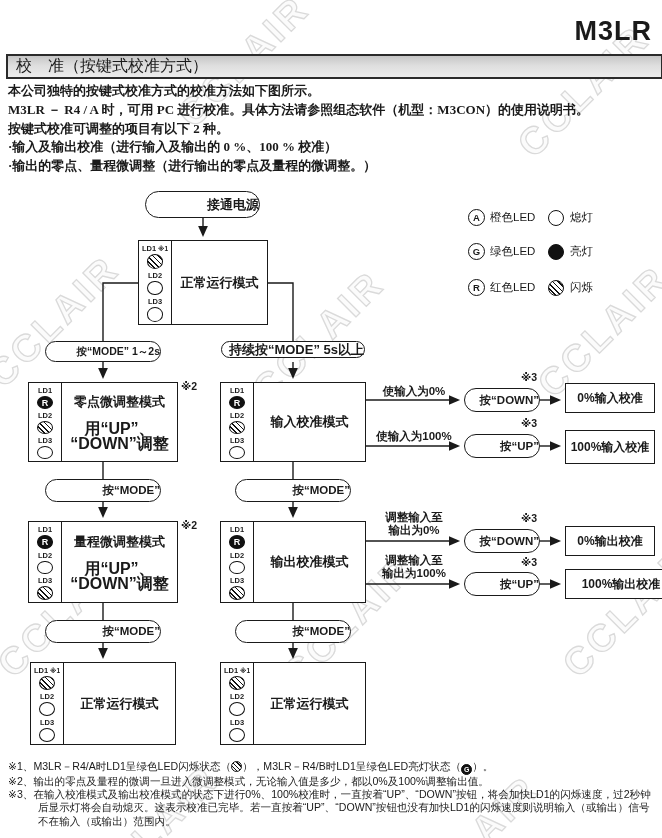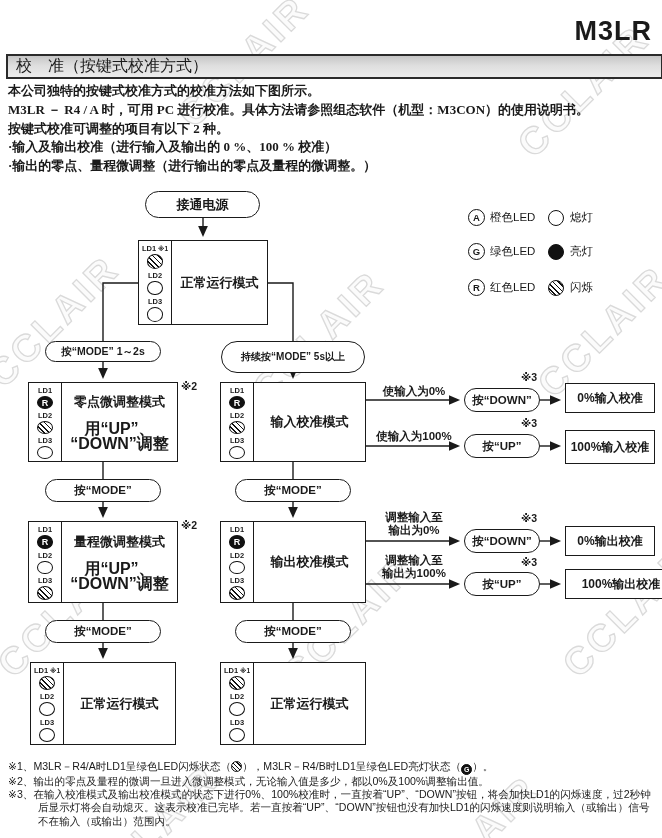--- a/index.html
+++ b/index.html
@@ -23,21 +23,21 @@
       align-items:center;justify-content:center;font-size:9.5px;font-weight:bold;background:#fff;}
   .lg-label{margin-left:5px;width:58px;}
   .lg-label2{margin-left:6px;}
   
   .led{width:16px;height:16px;border:1.5px solid #111;border-radius:50%;background:#fff;box-sizing:border-box;}
   .led.flash{background-image:repeating-linear-gradient(45deg,#111 0 1.2px,transparent 1.2px 3.8px);}
   .led.on{background:#111;color:#fff;display:flex;align-items:center;justify-content:center;
       font-size:9px;font-weight:bold;}
   
   .node{position:absolute;z-index:2;background:#fff;border:1.4px solid #1a1a1a;box-sizing:border-box;}
-  .oval{border-radius:999px;display:flex;align-items:center;justify-content:center;
+  .oval{border-radius:999px;display:flex;align-items:center;justify-content:flex-end;
       font-size:11.5px;font-weight:bold;white-space:nowrap;}
   .rect-res{display:flex;align-items:center;justify-content:center;font-size:12px;font-weight:bold;}
   .fbox{display:flex;}
   .ledpanel{width:33px;border-right:1.2px solid #1a1a1a;display:flex;flex-direction:column;
       align-items:center;padding-top:3px;box-sizing:border-box;}
   .ldlab{font-size:7.5px;font-weight:bold;line-height:9px;white-space:nowrap;}
   .ldnote{font-size:6.5px;margin-left:2px;}
   .ledpanel .led{margin:1px 0 2px 0;}
   .fbody{flex:1;display:flex;flex-direction:column;align-items:center;justify-content:center;}
   .ftitle{font-size:13px;font-weight:bold;white-space:nowrap;}
@@ -153,21 +153,21 @@
     <div class="led off"></div>
   </div>
   <div class="fbody">
       <div class="ftitle">正常运行模式</div>
     </div>
 </div>
 
 <div class="node oval" style="left:45px;top:341px;width:116px;height:21px;font-size:10.5px">
   <span>按“MODE” 1～2s</span>
 </div>
-<div class="node oval" style="left:221px;top:341px;width:144px;height:32px;font-size:10px">
+<div class="node oval" style="left:221px;top:341px;width:144px;height:17px;font-size:13px">
   <span>持续按“MODE” 5s以上</span>
 </div>
 
 <div class="note" style="left:181px;top:380px">※2</div>
 <div class="node fbox" style="left:28px;top:382px;width:150px;height:80px">
   <div class="ledpanel">
     <div class="ldlab"><span>LD1</span></div>
     <div class="led on">
         <span>R</span>
       </div>

